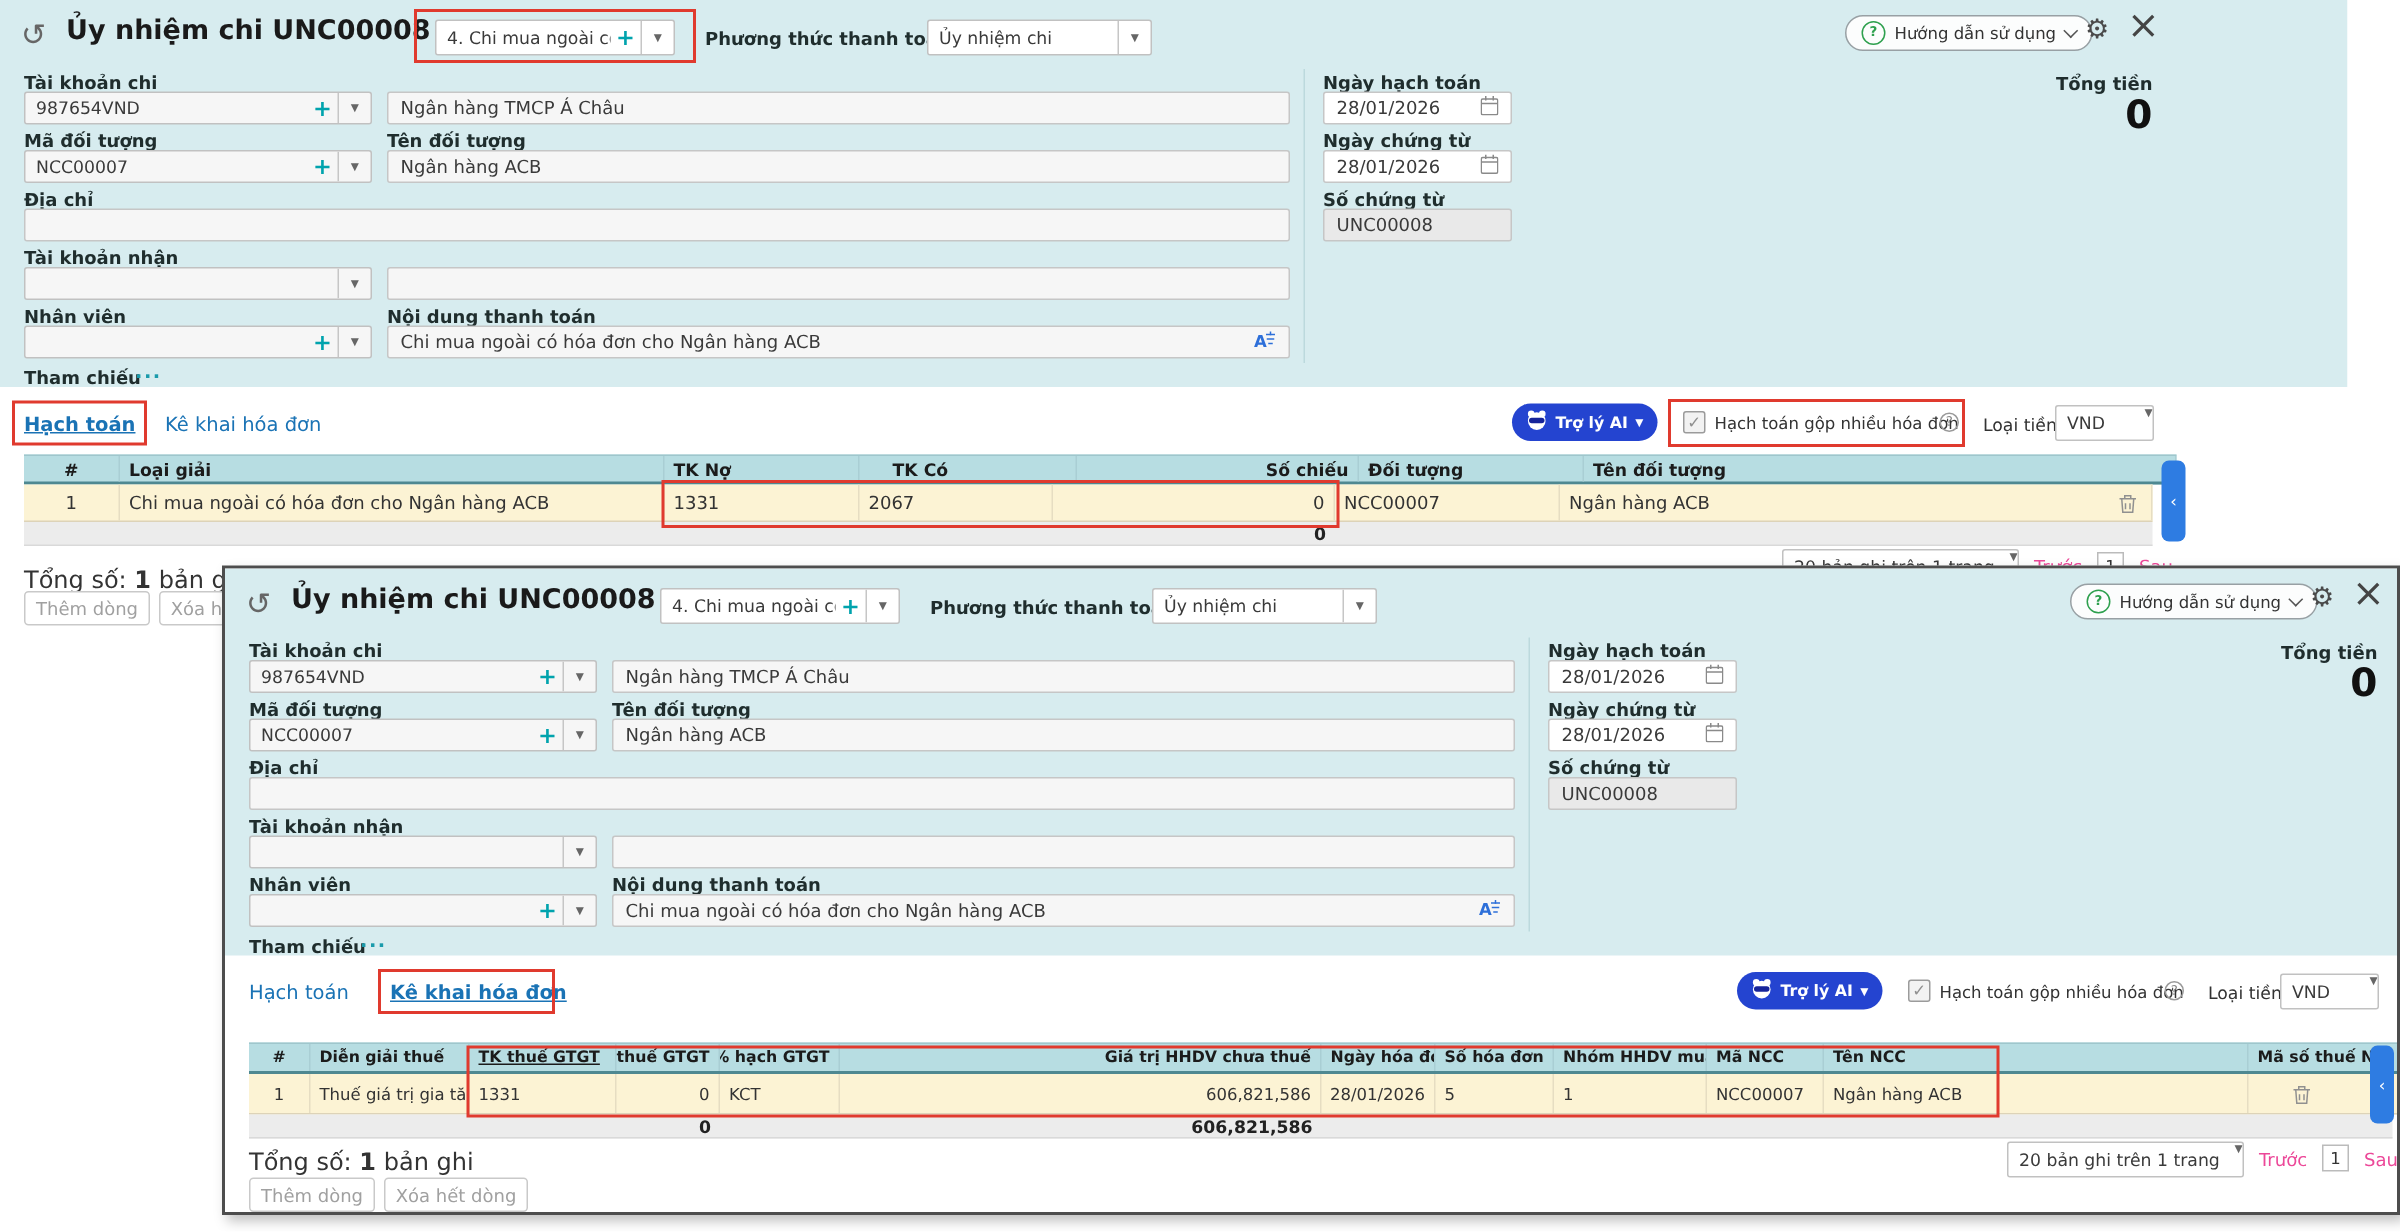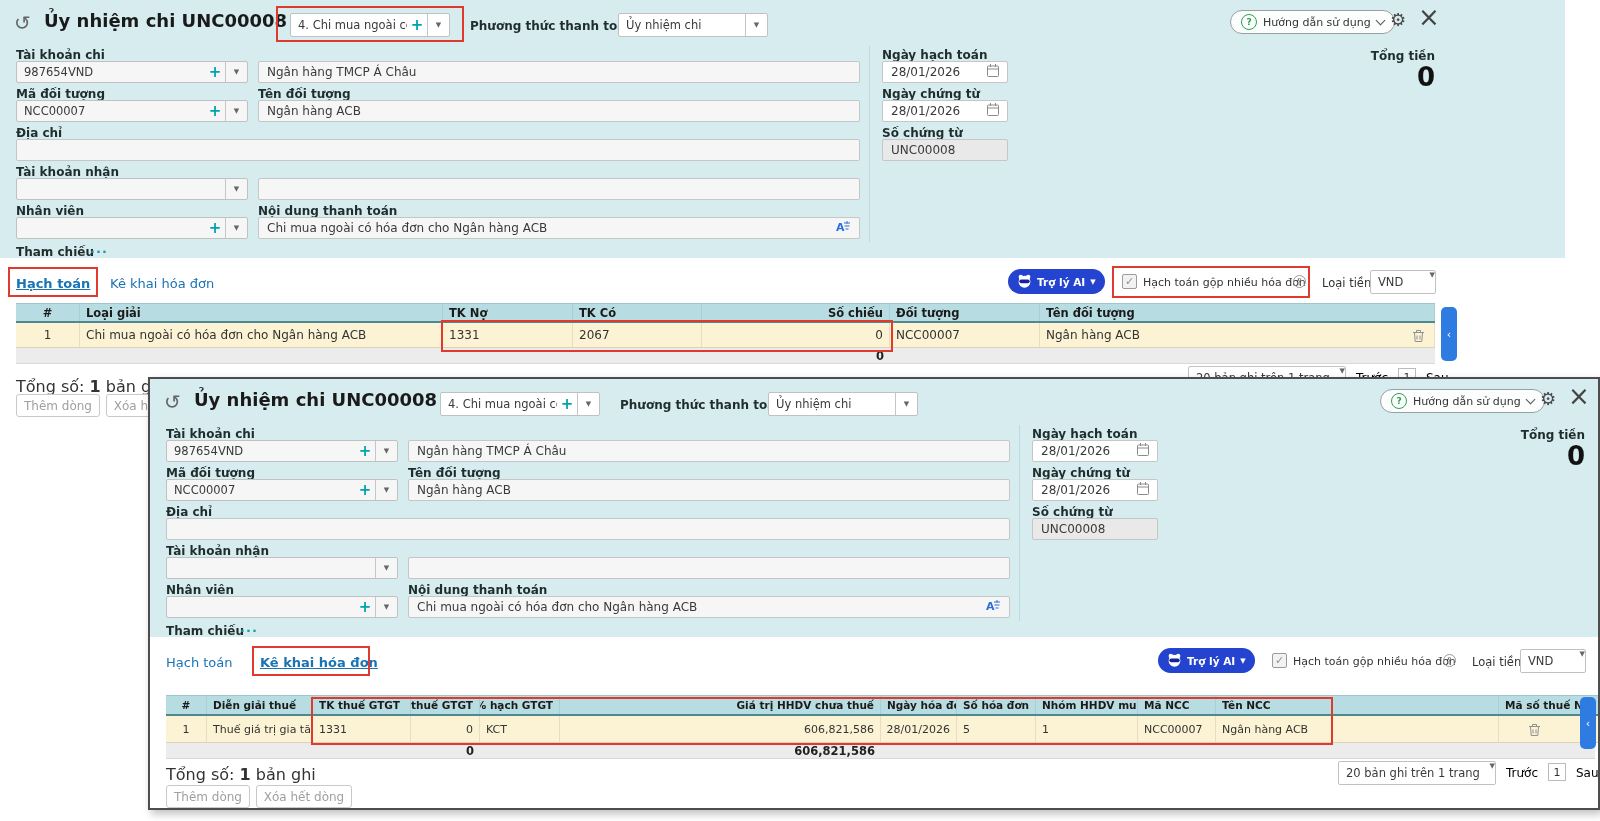--- a/index.html
+++ b/index.html
@@ -40,21 +40,21 @@
   .qmark{width:14px;height:14px;border:1.4px solid #2ea04e;border-radius:50%;color:#2ea04e;font-size:9px;font-weight:bold;
          display:flex;align-items:center;justify-content:center;flex:none;}
   .chev{width:6px;height:6px;border-right:1.5px solid #555;border-bottom:1.5px solid #555;transform:rotate(45deg);margin-top:-3px;flex:none;}
   .aib{background:#2444d0;border-radius:13px;color:#fff;display:flex;align-items:center;gap:5px;padding:0 9px;
        font-weight:bold;font-size:10.5px;height:25px;white-space:nowrap;}
   .cb{width:15px;height:15px;border:1px solid #9b9b9b;background:#f2f2f2;border-radius:2px;color:#8f8f8f;
       font-size:11px;display:flex;align-items:center;justify-content:center;}
   .info{width:13px;height:13px;border:1px solid #999;border-radius:50%;font-size:9px;color:#888;
         display:flex;align-items:center;justify-content:center;}
   .pgnum{border:1px solid #bbb;background:#fff;display:flex;align-items:center;justify-content:center;font-size:11px;color:#333;}
-  .mut{color:#000000;font-size:12px;white-space:nowrap;}
+  .mut{color:#ec4899;font-size:12px;white-space:nowrap;}
   .icon{color:#666;}
   .tt-lbl{font-size:12px;font-weight:bold;color:#1f2d2d;text-align:right;}
   .tt-val{font-size:26px;font-weight:bold;color:#111;text-align:right;}
   .divider{background:#bcd9dd;width:1px;}
   .dots{color:#1a9bab;font-weight:bold;font-size:13px;letter-spacing:1px;}
   .tongso{font-size:16px;color:#333;white-space:nowrap;}
 </style>
 </head>
 <body>
 
@@ -182,21 +182,21 @@
   <span class="w" style="left:1322px;top:276px;font-size:11.5px;color:#333;">Loại tiền</span>
   <div class="w combo" style="left:1370px;top:270px;width:66px;height:24px;">
     <span class="cv">VND</span>
     <span class="ddin">▼</span>
   </div>
 
   <div class="w gh" style="left:16px;top:303px;height:20px;font-size:11.5px;">
     <span class="hc" style="width:64px;justify-content:center;">#</span>
     <span class="hc" style="width:363px;">Loại giải</span>
     <span class="hc" style="width:130px;">TK Nợ</span>
-    <span class="hc" style="width:129px;">TK Có</span>
+    <span class="hc" style="width:129px;margin-left:16px;">TK Có</span>
     <span class="hc ar" style="width:188px;">Số chiếu</span>
     <span class="hc" style="width:150px;">Đối tượng</span>
     <span class="hc" style="width:395px;">Tên đối tượng</span>
   </div>
   <div class="w gr" style="left:16px;top:323px;height:25px;font-size:12px;">
     <span class="rc" style="width:64px;justify-content:center;">1</span>
     <span class="rc" style="width:363px;">Chi mua ngoài có hóa đơn cho Ngân hàng ACB</span>
     <span class="rc" style="width:130px;">1331</span>
     <span class="rc" style="width:129px;">2067</span>
     <span class="rc ar" style="width:188px;">0</span>
@@ -351,21 +351,21 @@
   <div class="w info" style="left:1293px;top:275px;">?</div>
   <span class="w" style="left:1322px;top:276px;font-size:11.5px;color:#333;">Loại tiền</span>
   <div class="w combo" style="left:1370px;top:270px;width:66px;height:24px;">
     <span class="cv">VND</span>
     <span class="ddin">▼</span>
   </div>
 
   <div class="w gh" style="left:16px;top:316px;height:21px;font-size:10.5px;">
     <span class="hc" style="width:41px;justify-content:center;">#</span>
     <span class="hc" style="width:106px;">Diễn giải thuế</span>
-    <span class="hc" style="width:98px;">TK thuế GTGT</span>
+    <span class="hc" style="width:98px;text-decoration:underline;">TK thuế GTGT</span>
     <span class="hc ar" style="width:69px;">Tiền thuế GTGT</span>
     <span class="hc ar" style="width:80px;">% hạch GTGT</span>
     <span class="hc ar" style="width:321px;">Giá trị HHDV chưa thuế</span>
     <span class="hc" style="width:76px;">Ngày hóa đơn</span>
     <span class="hc" style="width:79px;">Số hóa đơn</span>
     <span class="hc" style="width:102px;">Nhóm HHDV mua vào</span>
     <span class="hc" style="width:78px;">Mã NCC</span>
     <span class="hc" style="width:283px;">Tên NCC</span>
     <span class="hc" style="width:112px;">Mã số thuế N</span>
   </div>

